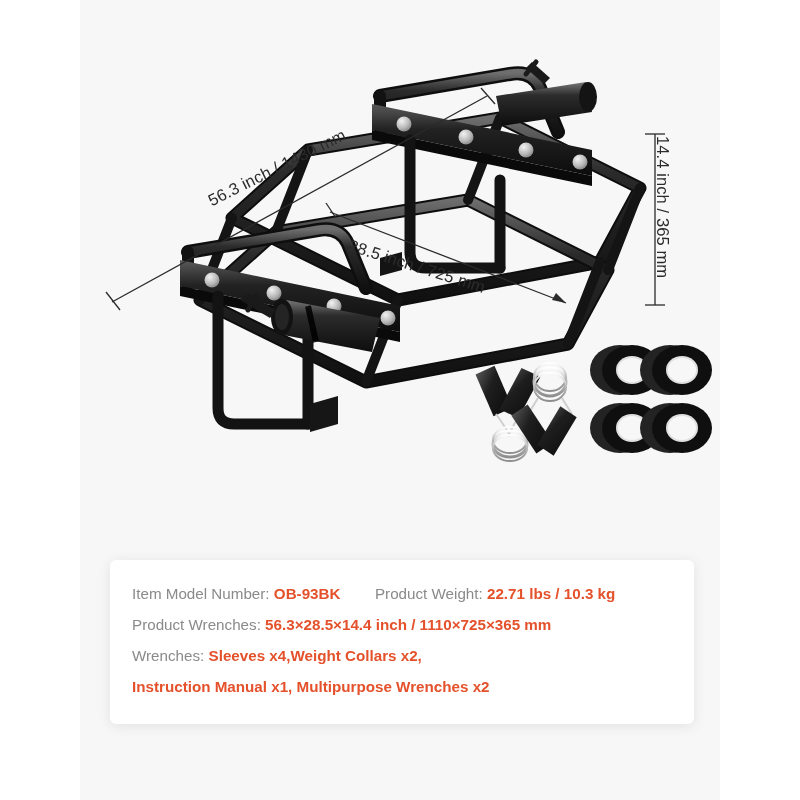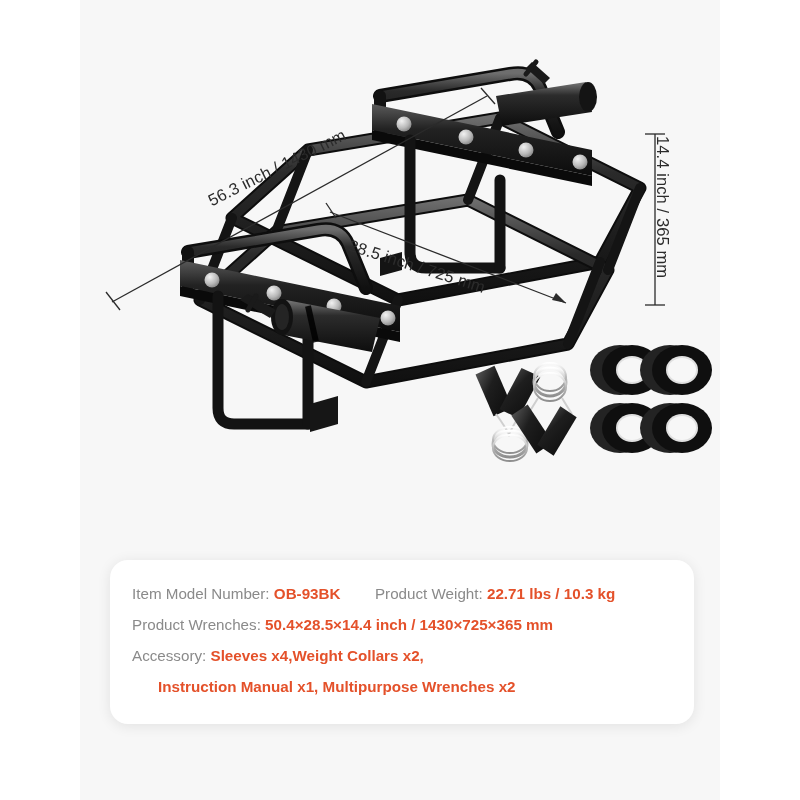--- a/index.html
+++ b/index.html
@@ -43,33 +43,33 @@
   }
   #dim-height-label{
     left:672px;top:136px;
     transform-origin:0 0;
     transform:rotate(90deg);
   }
 
   
   .spec-card{
     position:absolute;left:110px;top:560px;width:584px;height:164px;
-    background:#ffffff;border-radius:18px;
+    background:#ffffff;border-radius:6px;
     box-shadow:0 2px 14px rgba(0,0,0,.09);
     padding:0;box-sizing:border-box;
   }
   .spec-inner{padding:18px 22px 0 22px;}
   .spec-row{
     font-size:15.2px;line-height:31px;color:#8a8a8a;
     white-space:nowrap;
   }
   .spec-row .label{color:#8a8a8a;font-weight:400;}
   .spec-row .value{color:#e4512a;font-weight:700;}
   .gap{display:inline-block;width:26px;}
-  .acc-line2{font-size:15.2px;line-height:31px;color:#e4512a;font-weight:700;margin-left:26px;}
+  .acc-line2{font-size:15.2px;line-height:31px;color:#e4512a;font-weight:700;}
 </style>
 </head>
 <body>
 
 <div id="stage">
 
   <div class="photo-panel"></div>
 
   <svg class="product-svg" viewBox="0 0 640 560">
     <defs>
@@ -252,23 +252,23 @@
     <div class="spec-inner">
       <div class="spec-row">
         <span class="label">Item Model Number:</span>
         <span class="value">OB-93BK</span>
         <span class="gap"></span>
         <span class="label">Product Weight:</span>
         <span class="value">22.71 lbs / 10.3 kg</span>
       </div>
       <div class="spec-row">
         <span class="label">Product Wrenches:</span>
-        <span class="value">50.4×28.5×14.4 inch / 1430×725×365 mm</span>
+        <span class="value">56.3×28.5×14.4 inch / 1110×725×365 mm</span>
       </div>
       <div class="spec-row">
-        <span class="label">Accessory:</span>
+        <span class="label">Wrenches:</span>
         <span class="value">Sleeves x4,Weight Collars x2,</span>
       </div>
       <div class="acc-line2">Instruction Manual x1, Multipurpose Wrenches x2</div>
     </div>
   </div>
 
 </div>
 
 </body></html>

